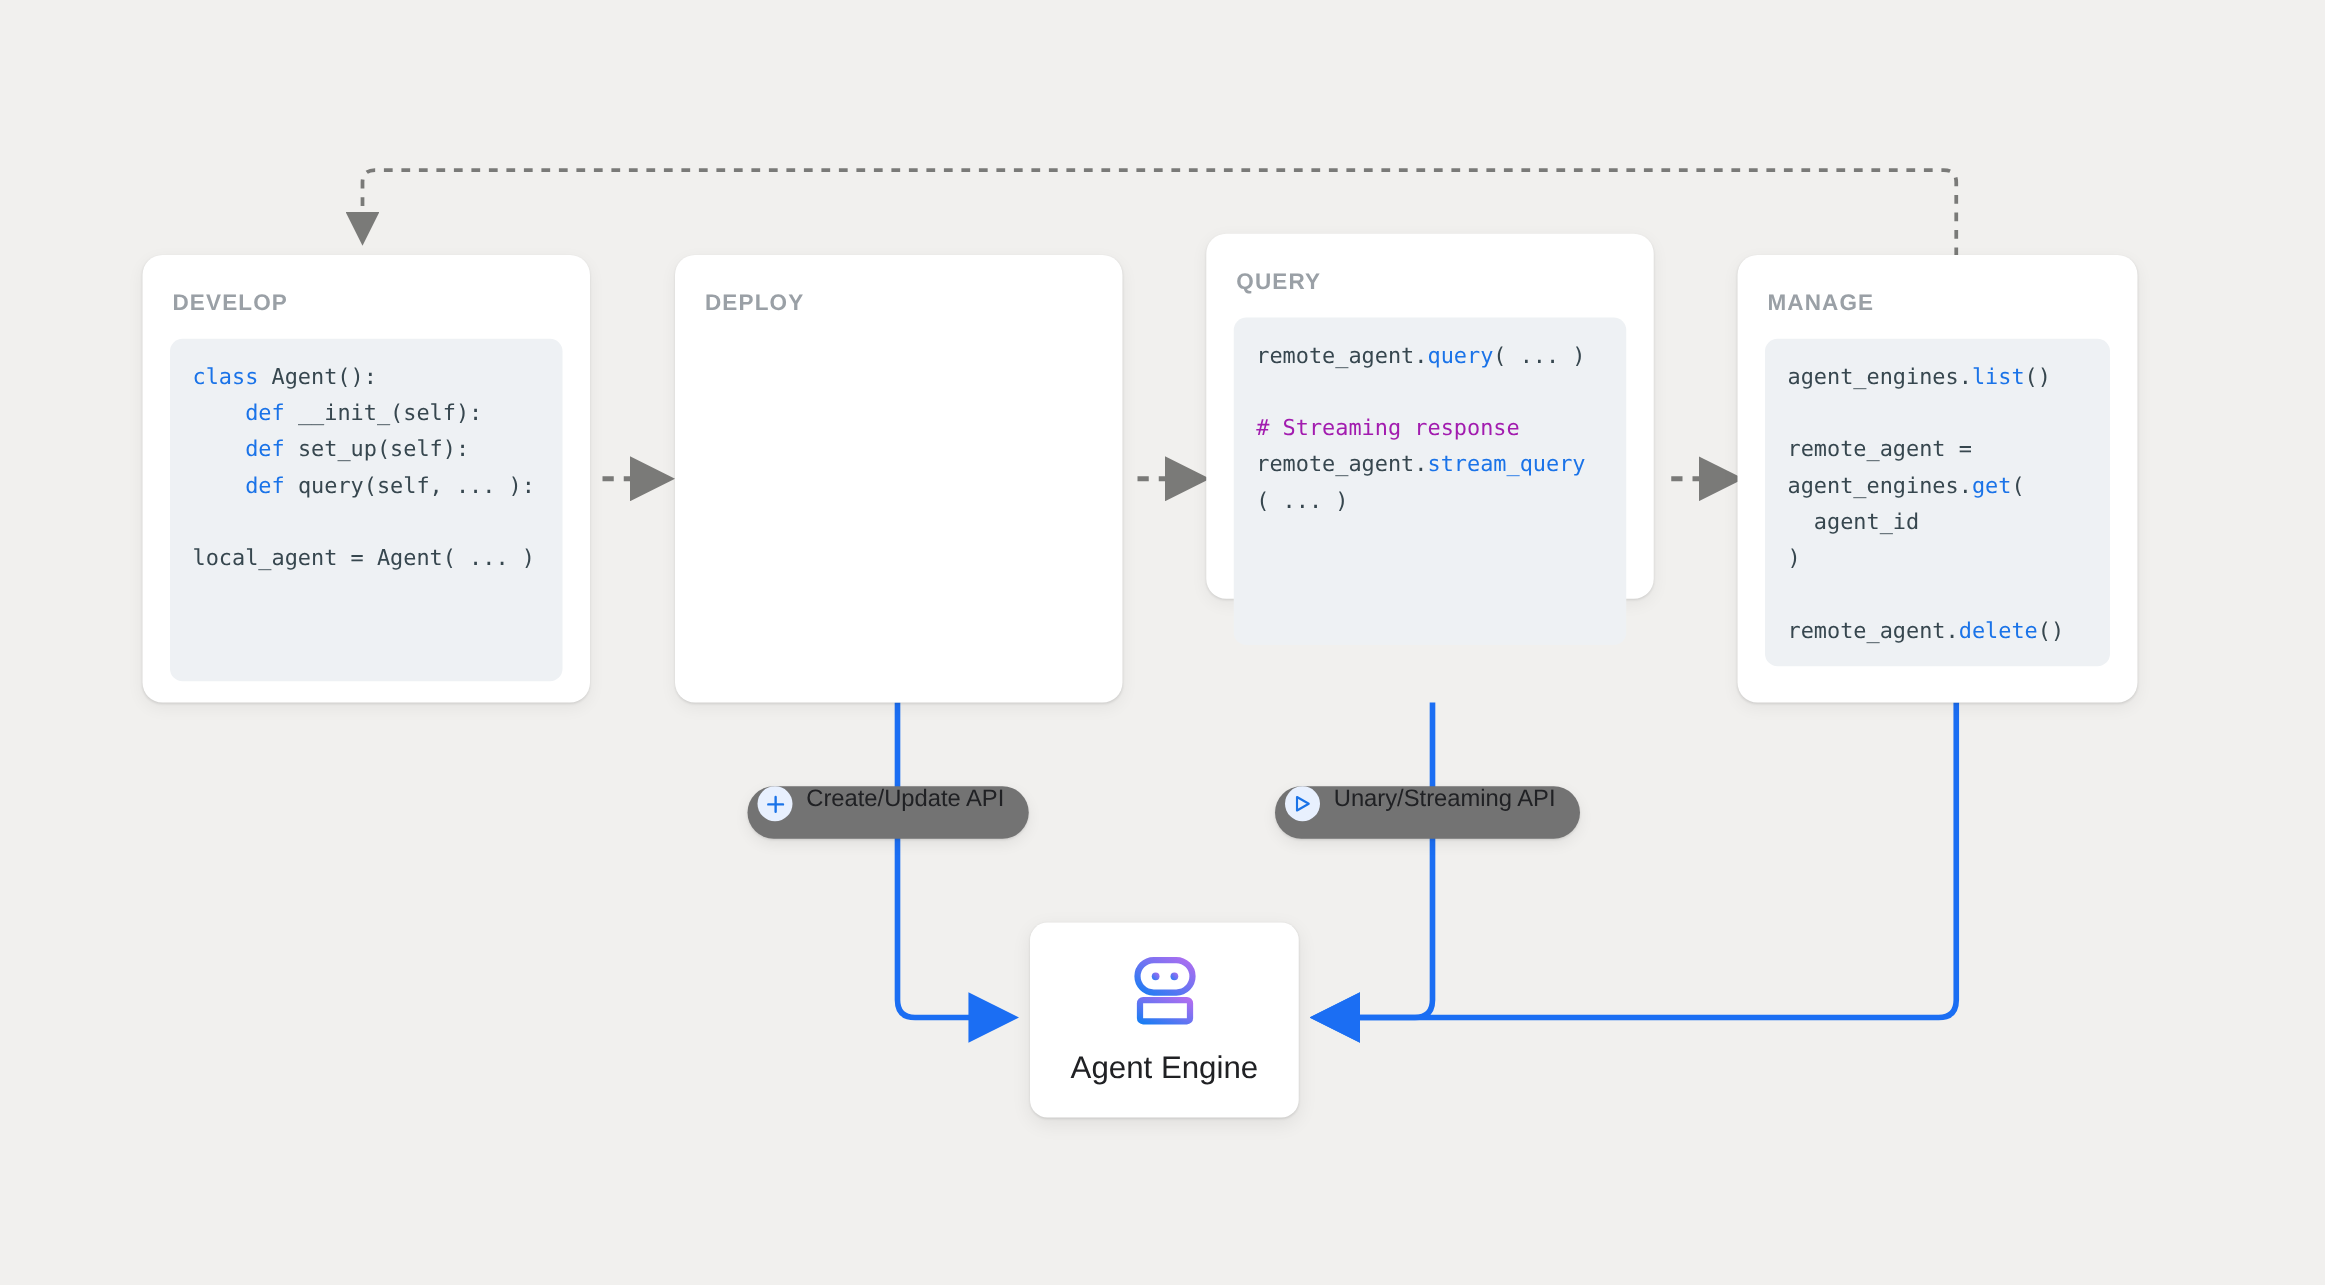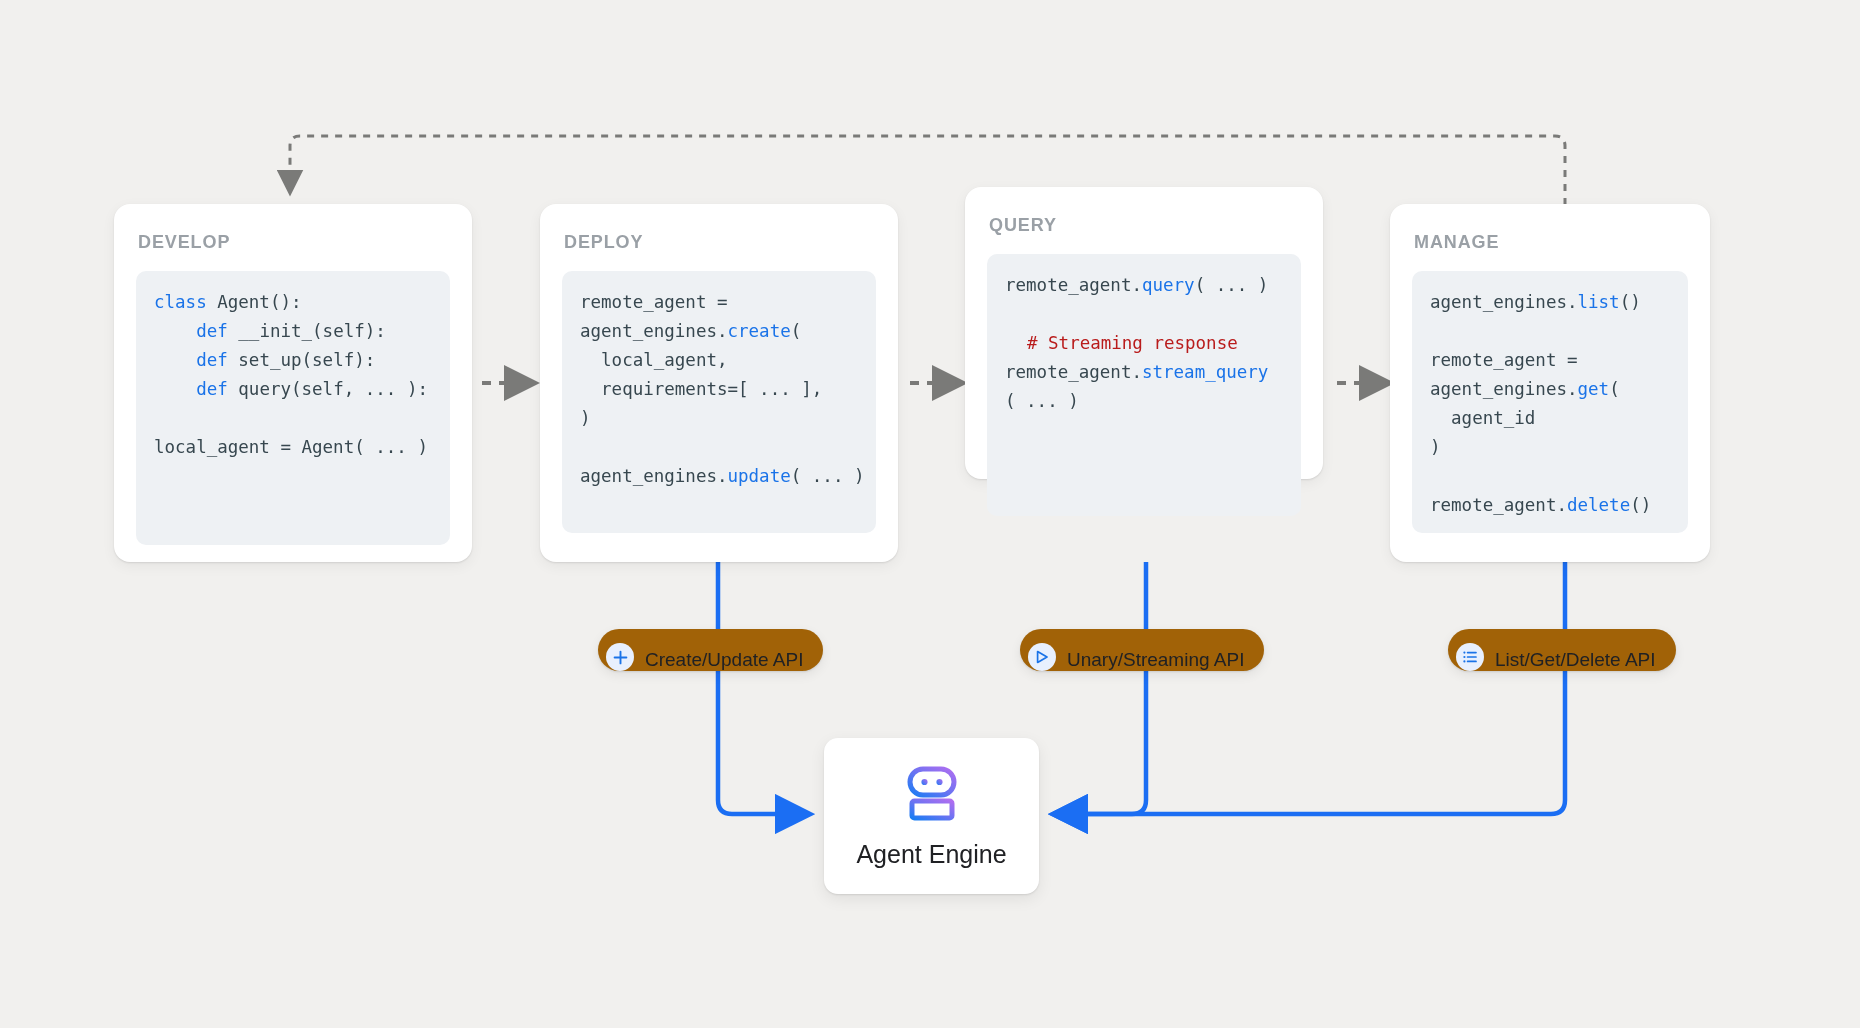--- a/index.html
+++ b/index.html
@@ -34,29 +34,29 @@
     padding:17px 18px 17px 18px;
     font-family:"DejaVu Sans Mono","Liberation Mono",monospace;
     font-size:17.5px;
     line-height:29px;
     color:#37474f;
     white-space:pre;
     box-sizing:border-box;
   }
   .k{color:#1a73e8;}
   .m{color:#1a73e8;}
-  .cm{color:#b91c1c;margin-left:22px;}
+  .cm{color:#a21caf;}
 
   .pill{
     position:absolute;
     height:42px;
-    background:#a16207;
+    background:#737373;
     border-radius:21px;
     box-shadow:0 1px 2px rgba(0,0,0,.10), 0 4px 12px rgba(0,0,0,.07);
-    display:flex;align-items:flex-end;
+    display:flex;align-items:flex-start;
     padding:0 20px 0 8px;
     box-sizing:border-box;
     white-space:nowrap;
   }
   .pill-ic{
     width:28px;height:28px;border-radius:50%;
     background:#e8f0fe;
     display:flex;align-items:center;justify-content:center;
     margin-right:11px;flex:0 0 auto;
   }
@@ -124,27 +124,20 @@
     <div class="code" style="height:274px;"><span class="k">class </span><span>Agent():</span>
 <span>    </span><span class="k">def </span><span>__init_(self):</span>
 <span>    </span><span class="k">def </span><span>set_up(self):</span>
 <span>    </span><span class="k">def </span><span>query(self, ... ):</span>
 <span></span>
 <span>local_agent = Agent( ... )</span></div>
   </div>
 
   <div class="card" style="left:540px;top:204px;width:358px;height:358px;">
     <div class="card-title">DEPLOY</div>
-    <div class="code" style="height:262px;"><span>remote_agent =</span>
-<span>agent_engines.</span><span class="m">create</span><span>(</span>
-<span>  local_agent,</span>
-<span>  requirements=[ ... ],</span>
-<span>)</span>
-<span></span>
-<span>agent_engines.</span><span class="m">update</span><span>( ... )</span></div>
   </div>
 
   <div class="card" style="left:965px;top:187px;width:358px;height:292px;">
     <div class="card-title">QUERY</div>
     <div class="code" style="height:262px;"><span>remote_agent.</span><span class="m">query</span><span>( ... )</span>
 <span></span>
 <span class="cm"># Streaming response</span>
 <span>remote_agent.</span><span class="m">stream_query</span>
 <span>( ... )</span></div>
   </div>
@@ -172,31 +165,20 @@
 
   <div class="pill" style="left:1020px;top:629px;">
     <span class="pill-ic">
       <svg width="16" height="16" viewBox="0 0 16 16">
         <path d="M3.6 2.6 L13 8 L3.6 13.4 Z" fill="none" stroke="#1a73e8" stroke-width="1.7" stroke-linejoin="round"></path>
       </svg>
     </span>
     <span class="pill-lb">Unary/Streaming API</span>
   </div>
 
-  <div class="pill" style="left:1448px;top:629px;">
-    <span class="pill-ic">
-      <svg width="16" height="16" viewBox="0 0 16 16">
-        <circle cx="2.4" cy="3.6" r="1.1" fill="#1a73e8"></circle>
-        <circle cx="2.4" cy="8" r="1.1" fill="#1a73e8"></circle>
-        <circle cx="2.4" cy="12.4" r="1.1" fill="#1a73e8"></circle>
-        <path d="M5.6 3.6 H14 M5.6 8 H14 M5.6 12.4 H14" stroke="#1a73e8" stroke-width="1.7" stroke-linecap="round"></path>
-      </svg>
-    </span>
-    <span class="pill-lb">List/Get/Delete API</span>
-  </div>
 
   <div class="engine">
     <span>
       <svg width="62" height="58" viewBox="0 0 62 58">
         <rect x="9" y="5" width="44" height="26" rx="13" fill="none" stroke="url(#robotgrad)" stroke-width="5"></rect>
         <circle cx="23.5" cy="18" r="3.1" fill="url(#robotgrad)"></circle>
         <circle cx="38.5" cy="18" r="3.1" fill="url(#robotgrad)"></circle>
         <rect x="11" y="37" width="40" height="17" rx="2.5" fill="none" stroke="url(#robotgrad)" stroke-width="5"></rect>
       </svg>
     </span>

